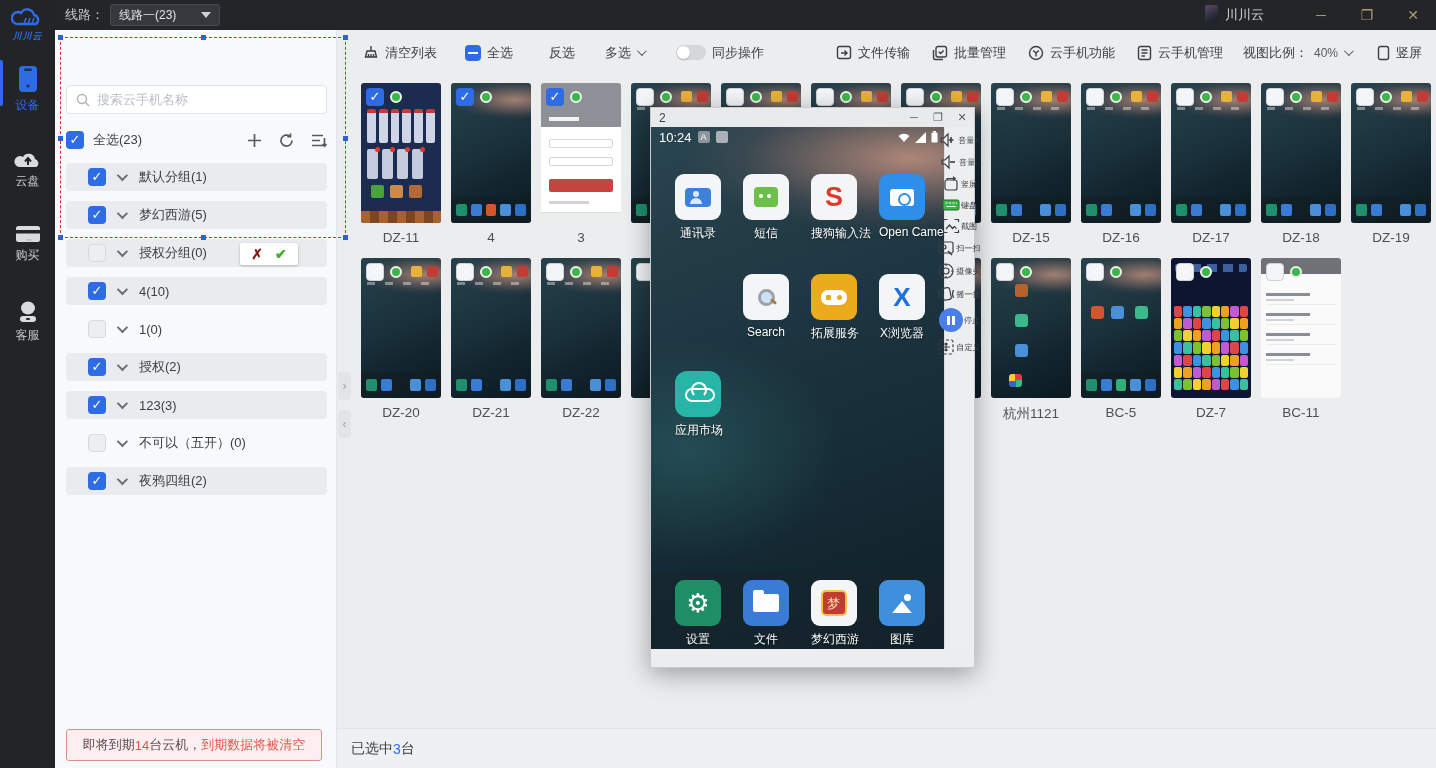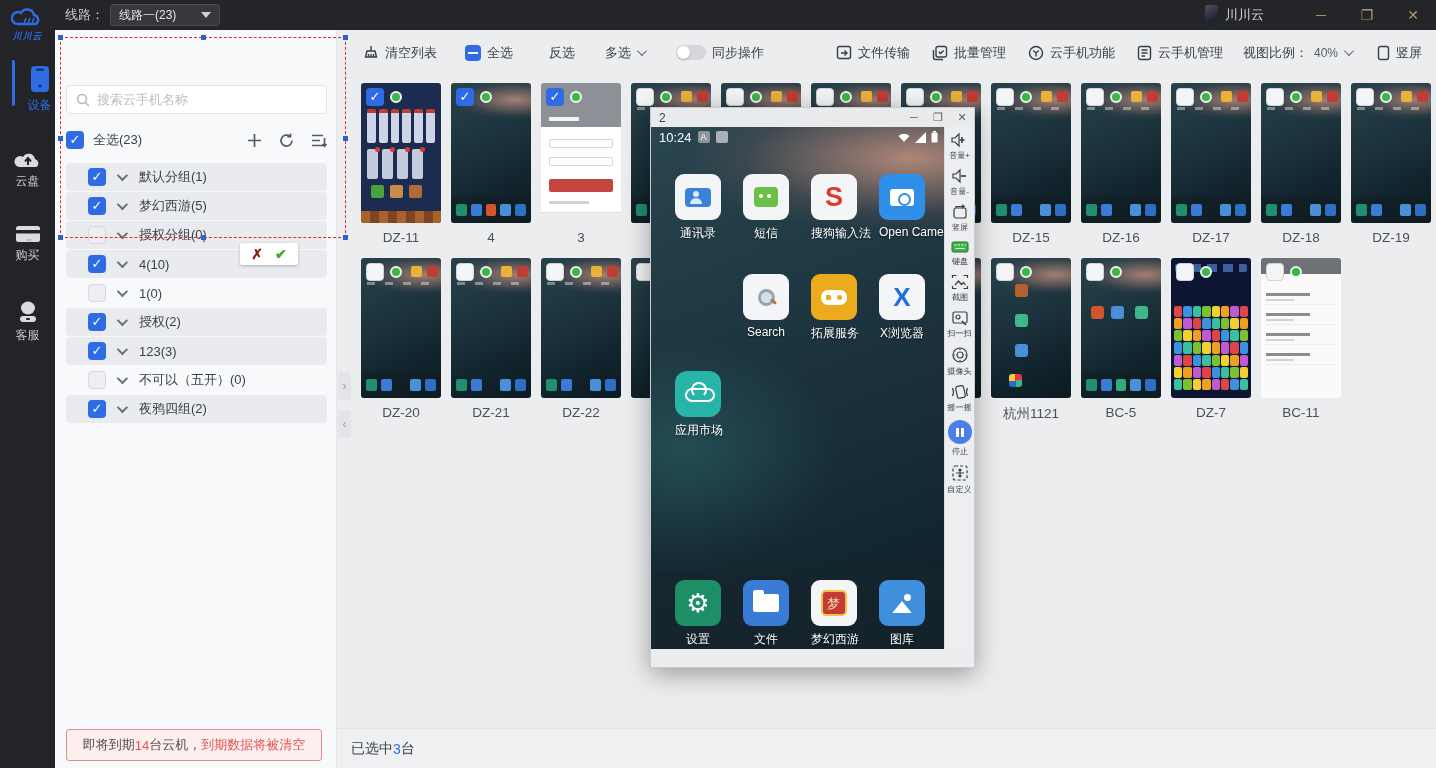--- a/index.html
+++ b/index.html
@@ -18,42 +18,42 @@
   .winctl { position:absolute; right:0; top:0; height:30px; display:flex; }
   .winctl span { width:46px; height:30px; display:flex; align-items:center; justify-content:center; color:#b09a6e; font-size:14px; }
 
   
   .sidebar { position:absolute; left:0; top:0; width:55px; height:768px; background:#232428; z-index:5; }
   .logo { position:absolute; top:6px; left:0; width:55px; text-align:center; }
   .logo svg { display:block; margin:0 auto; }
   .logo-text { color:#2e6be5; font-size:9px; font-weight:bold; font-style:italic; letter-spacing:1px; }
   .side-item { position:absolute; left:0; width:55px; text-align:center; color:#c6c9cd; font-size:12px; }
   .side-item .si-ic { display:block; margin:0 auto 3px auto; }
-  .side-item.active { color:#2e6be5;margin-left:12px; }
+  .side-item.active { color:#2e6be5; }
   .side-item.active::before { content:""; position:absolute; left:0; top:-4px; width:3px; height:46px; background:#2e6be5; border-radius:0 2px 2px 0; }
 
   
   .panel { position:absolute; left:55px; top:30px; width:282px; height:738px; background:#f8f9fb; border-right:1px solid #e3e5e8; z-index:4; }
   .tabs { position:absolute; left:11px; top:15px; width:261px; height:29px; background:#eef0f3; border-radius:4px; display:flex; overflow:hidden; }
   .tab { flex:1; display:flex; align-items:center; justify-content:center; font-size:13px; color:#555a61; gap:6px; }
   .tab.active { background:#2e6be5; color:#fff; border-radius:4px; }
   .search { position:absolute; left:11px; top:55px; width:261px; height:29px; background:#fff; border:1px solid #e2e4e8; border-radius:4px; display:flex; align-items:center; padding:0 9px; gap:7px; }
   .search input { border:none; outline:none; flex:1; font-size:13px; color:#333; background:transparent; font-family:"Liberation Sans",sans-serif; }
   .search input::placeholder { color:#b9bdc6; }
   .selall { position:absolute; left:11px; top:98px; width:261px; height:24px; display:flex; align-items:center; }
   .selall .lbl { font-size:13px; color:#3a3f45; margin-left:9px; }
   .selall .ops { margin-left:auto; display:flex; gap:17px; align-items:center; }
   .cbx { width:18px; height:18px; border-radius:4px; flex:none; }
   .cbx.on { background:#2e6be5; color:#fff; font-size:13px; line-height:18px; text-align:center; }
   .cbx.on::before { content:"✓"; }
   .cbx.off { background:#eceef1; border:1px solid #d6d9de; }
   .cbx.ind { background:#2e6be5; position:relative; width:16px; height:16px; }
   .cbx.ind::before { content:""; position:absolute; left:3px; top:7px; width:10px; height:2px; background:#fff; }
   .groups { position:absolute; left:11px; top:133px; width:261px; }
-  .grow { height:28px; margin-bottom:1px; display:flex; align-items:center; padding-left:22px; border-radius:4px; }
+  .grow { height:28px; margin-bottom:10px; display:flex; align-items:center; padding-left:22px; border-radius:4px; }
   .grow.hl { background:#e9ebef; }
   .grow .chev { margin-left:11px; width:8px; height:8px; border-right:2px solid #6a6f76; border-bottom:2px solid #6a6f76; transform:rotate(45deg) translateY(-2px); }
   .grow .glbl { margin-left:14px; font-size:13px; color:#3a3f45; }
   .expiry { position:absolute; left:11px; top:699px; width:256px; height:32px; background:#fdeff0; border:1px solid #dd8f8f; border-radius:3px; display:flex; align-items:center; justify-content:center; font-size:13px; color:#5a4a4a; }
   .expiry .red { color:#e5544e; }
 
   
   .edge-pill { position:absolute; left:338px; width:13px; height:28px; background:#e2e4e8; border-radius:4px; color:#9aa0a8; font-size:12px; display:flex; align-items:center; justify-content:center; z-index:6; }
 
   
@@ -149,21 +149,21 @@
   .tile.teal { background:#27b5a7; border-radius:12px; }
   .bigS { color:#e0392a; font-size:27px; font-weight:bold; }
   .bigX { color:#1f6fe0; font-size:26px; font-weight:bold; }
   .pw-dock { position:absolute; left:0; bottom:0; width:100%; height:77px; background:rgba(24,36,43,.5); }
   .pw-nav { position:absolute; left:0; bottom:0; width:100%; height:20px; background:#d8dadc; border-top:1px solid #c4c6c9; display:flex; align-items:center; }
   .nav-back { width:0; height:0; border-top:6px solid transparent; border-bottom:6px solid transparent; border-right:9px solid #56585c; margin-left:33px; }
   .nav-home { width:12px; height:12px; border:2px solid #56585c; border-radius:50%; margin-left:44px; }
   .nav-rect { width:11px; height:11px; border:2px solid #56585c; margin-left:46px; }
   .hd-btn { margin-left:24px; width:42px; height:16px; background:#fdfdfd; border:1px solid #c0c2c5; border-radius:2px; font-size:11px; color:#3a3f45; display:flex; align-items:center; justify-content:center; }
   .pw-tools { position:absolute; right:0; top:19px; width:30px; height:522px; background:#edeef0; border-left:1px solid #dcdee1; display:flex; flex-direction:column; align-items:center; padding-top:5px; }
-  .tool { display:flex; flex-direction:column; align-items:center; margin-bottom:6px; }
+  .tool { display:flex; flex-direction:row; align-items:center; margin-bottom:6px; }
   .tool .tlbl { font-size:9px; color:#3a3f45; margin-top:1px; white-space:nowrap; transform:scale(.9); }
   .tool-stop { width:24px; height:24px; border-radius:50%; background:#4a7fe8; display:flex; align-items:center; justify-content:center; gap:2px; }
   .tool-stop i { width:3px; height:9px; background:#fff; }
 
   
   .ic-person { width:26px; height:19px; background:#3b82d8; border-radius:4px; position:relative; }
   .ic-person::before { content:""; position:absolute; left:8px; top:3px; width:6px; height:6px; border-radius:50%; background:#dce9f8; }
   .ic-person::after { content:""; position:absolute; left:5px; top:10px; width:12px; height:6px; border-radius:6px 6px 0 0; background:#dce9f8; }
   .ic-chat { width:24px; height:20px; background:#6cc04a; border-radius:4px; position:relative; }
   .ic-chat::before { content:""; position:absolute; left:5px; top:7px; width:4px; height:4px; border-radius:50%; background:#fff; }

